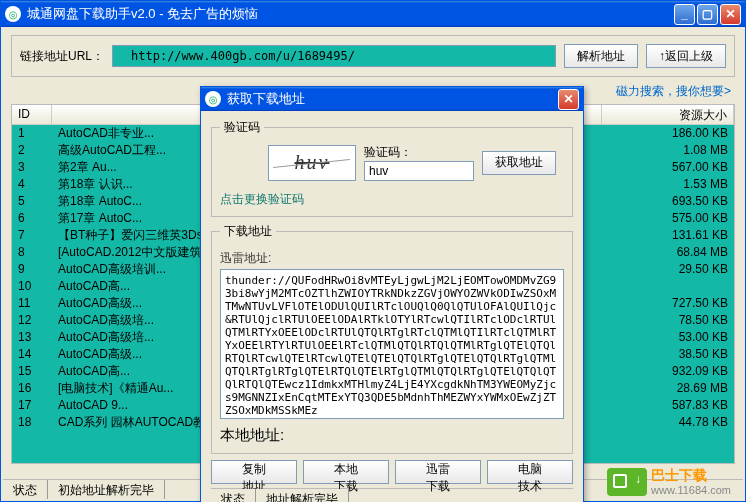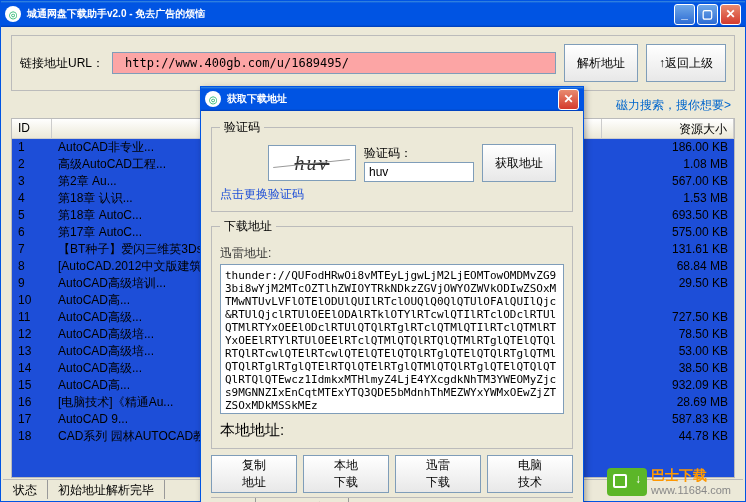--- a/index.html
+++ b/index.html
@@ -1,35 +1,35 @@
 <!DOCTYPE html>
 <html><head>
 <meta charset="utf-8">
 <style>
 * { box-sizing: border-box; margin: 0; padding: 0; }
 body { font-family: "Microsoft YaHei", SimSun, Arial, sans-serif; font-size: 12px; background: #fff; width: 746px; height: 502px; position: relative; overflow: hidden; }
 
 .main-window { position: absolute; top: 0; left: 0; width: 746px; height: 502px; border: 1px solid #0054e3; background: #ece9d8; }
 .titlebar { height: 26px; background: linear-gradient(to bottom, #3c8cde 0%, #0054e3 8%, #0054e3 92%, #003db5 100%); display: flex; align-items: center; padding: 0 4px; color: #fff; }
 .titlebar .app-icon { width: 16px; height: 16px; background: #fff; border-radius: 50%; margin-right: 6px; display: flex; align-items: center; justify-content: center; font-size: 10px; color: #0a5; }
-.titlebar .title-text { flex: 1; font-weight: bold; font-size: 10px; }
+.titlebar .title-text { flex: 1; font-weight: normal; font-size: 13px; }
 .titlebar .win-btns { display: flex; gap: 2px; }
 .titlebar .win-btn { width: 21px; height: 21px; border: 1px solid #fff; border-radius: 3px; display: flex; align-items: center; justify-content: center; font-weight: bold; color: #fff; cursor: pointer; }
 .titlebar .win-btn.min { background: linear-gradient(#6fa8e8, #2d6cd4); }
 .titlebar .win-btn.max { background: linear-gradient(#6fa8e8, #2d6cd4); }
 .titlebar .win-btn.close { background: linear-gradient(#e88b6f, #d43a2d); }
 
 .url-bar { margin: 8px 10px 4px; border: 1px solid #bbb; background: #ece9d8; padding: 8px; display: flex; align-items: center; gap: 8px; }
 .url-label { white-space: nowrap; }
-.url-input { flex: 1; height: 22px; border: 1px solid #7f9db9; padding: 2px 12px; font-family: monospace; font-size: 12px; background: #fca5a5; }
-.btn { height: 38px; padding: 0 12px; border: 1px solid #7f9db9; background: linear-gradient(#fff, #e8e8e8); cursor: pointer; font-size: 12px; }
+.url-input { flex: 1; height: 22px; border: 1px solid #7f9db9; padding: 2px 18px; font-family: monospace; font-size: 12px; background: #14b8a6; }
+.btn { height: 24px; padding: 0 12px; border: 1px solid #7f9db9; background: linear-gradient(#fff, #e8e8e8); cursor: pointer; font-size: 12px; }
 
 .magnet-hint { text-align: right; color: #0066cc; padding: 2px 14px 4px; font-size: 12px; }
 
-.table-area { margin: 0 10px; border: 1px solid #bbb; background: #1d4ed8; height: 360px; overflow: hidden; }
+.table-area { margin: 0 10px; border: 1px solid #bbb; background: #14b8a6; height: 360px; overflow: hidden; }
 .thead { display: flex; background: linear-gradient(#fff, #ece9d8); border-bottom: 1px solid #ccc; height: 20px; }
 .th { border-right: 1px solid #ccc; padding: 2px 6px; font-size: 12px; }
 .th.id { width: 40px; }
 .th.name { width: 420px; }
 .th.path { width: 130px; }
 .th.size { flex: 1; text-align: right; }
 .tbody { }
 .tr { display: flex; height: 17px; line-height: 17px; font-size: 12px; }
 .td { padding: 0 6px; overflow: hidden; white-space: nowrap; text-overflow: clip; }
 .td.id { width: 40px; }
@@ -45,21 +45,21 @@
 .modal { position: absolute; top: 86px; left: 200px; width: 384px; border: 1px solid #0054e3; background: #ece9d8; box-shadow: 2px 2px 6px rgba(0,0,0,.3); }
 .modal .titlebar { height: 24px; }
 .modal-body { padding: 8px 10px 10px; }
 .fieldset { border: 1px solid #bbb; padding: 8px; margin-bottom: 6px; }
 .fieldset legend { padding: 0 4px; font-size: 12px; }
 .captcha-row { display: flex; align-items: center; gap: 8px; padding-left: 48px; }
 .captcha-img { width: 88px; height: 36px; border: 1px solid #7f9db9; background: #fff; display: flex; align-items: center; justify-content: center; font-family: cursive; font-size: 20px; font-style: italic; letter-spacing: 2px; color: #333; text-decoration: line-through; position: relative; }
 .captcha-img::after { content: ""; position: absolute; top: 50%; left: 5%; right: 5%; border-top: 1px solid #999; transform: rotate(-6deg); }
 .captcha-label { font-size: 12px; }
 .captcha-input { width: 110px; height: 20px; border: 1px solid #7f9db9; padding: 1px 4px; font-size: 12px; }
-.captcha-hint { color: #1d4ed8; font-size: 12px; margin-top: 4px; }
+.captcha-hint { color: #0f766e; font-size: 12px; margin-top: 10px; }
 .addr-label { font-size: 12px; color: #333; margin: 2px 0; }
 .addr-box { width: 100%; height: 150px; border: 1px solid #7f9db9; font-family: monospace; font-size: 11px; padding: 4px; background: #fff; resize: none; }
 .local-addr-line { margin-top: 4px; font-size: 15px; }
 .modal-btns { display: flex; gap: 6px; margin-top: 6px; justify-content: flex-start; }
 .modal-btns .btn { padding: 0 25px; }
 
 .modal-status { display: flex; border-top: 1px solid #bbb; margin-top: 4px; }
 .modal-status .status-cell { border-right: 1px solid #999; }
 
 

